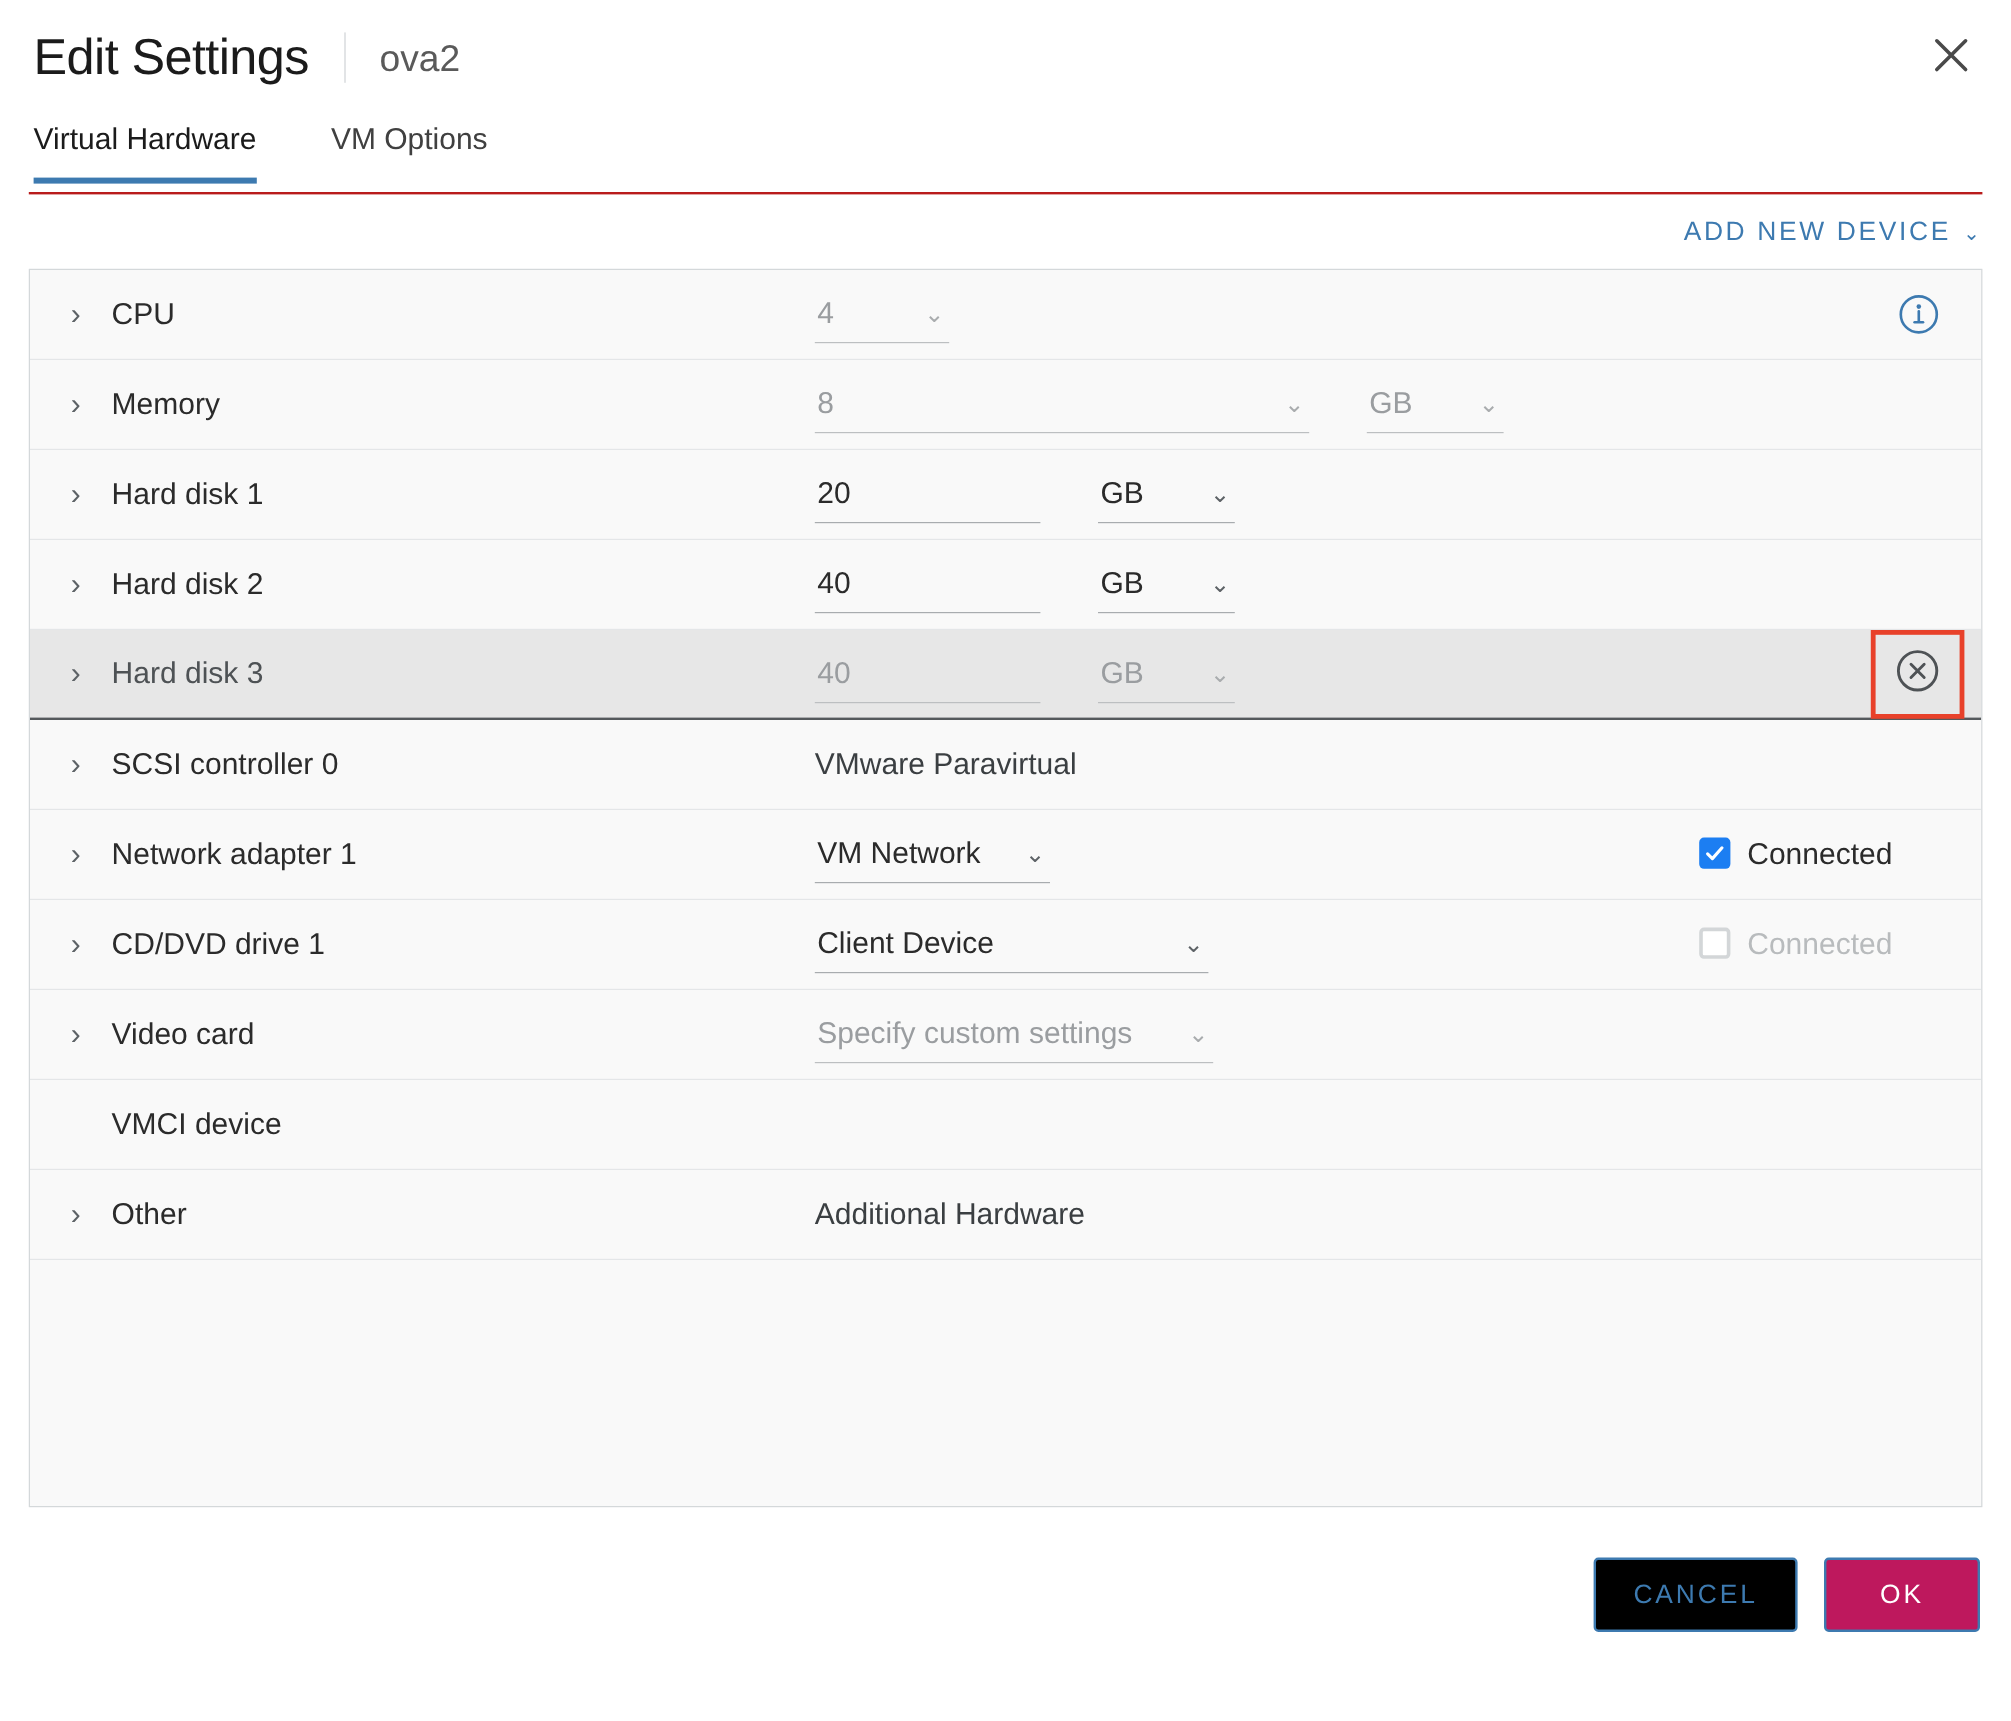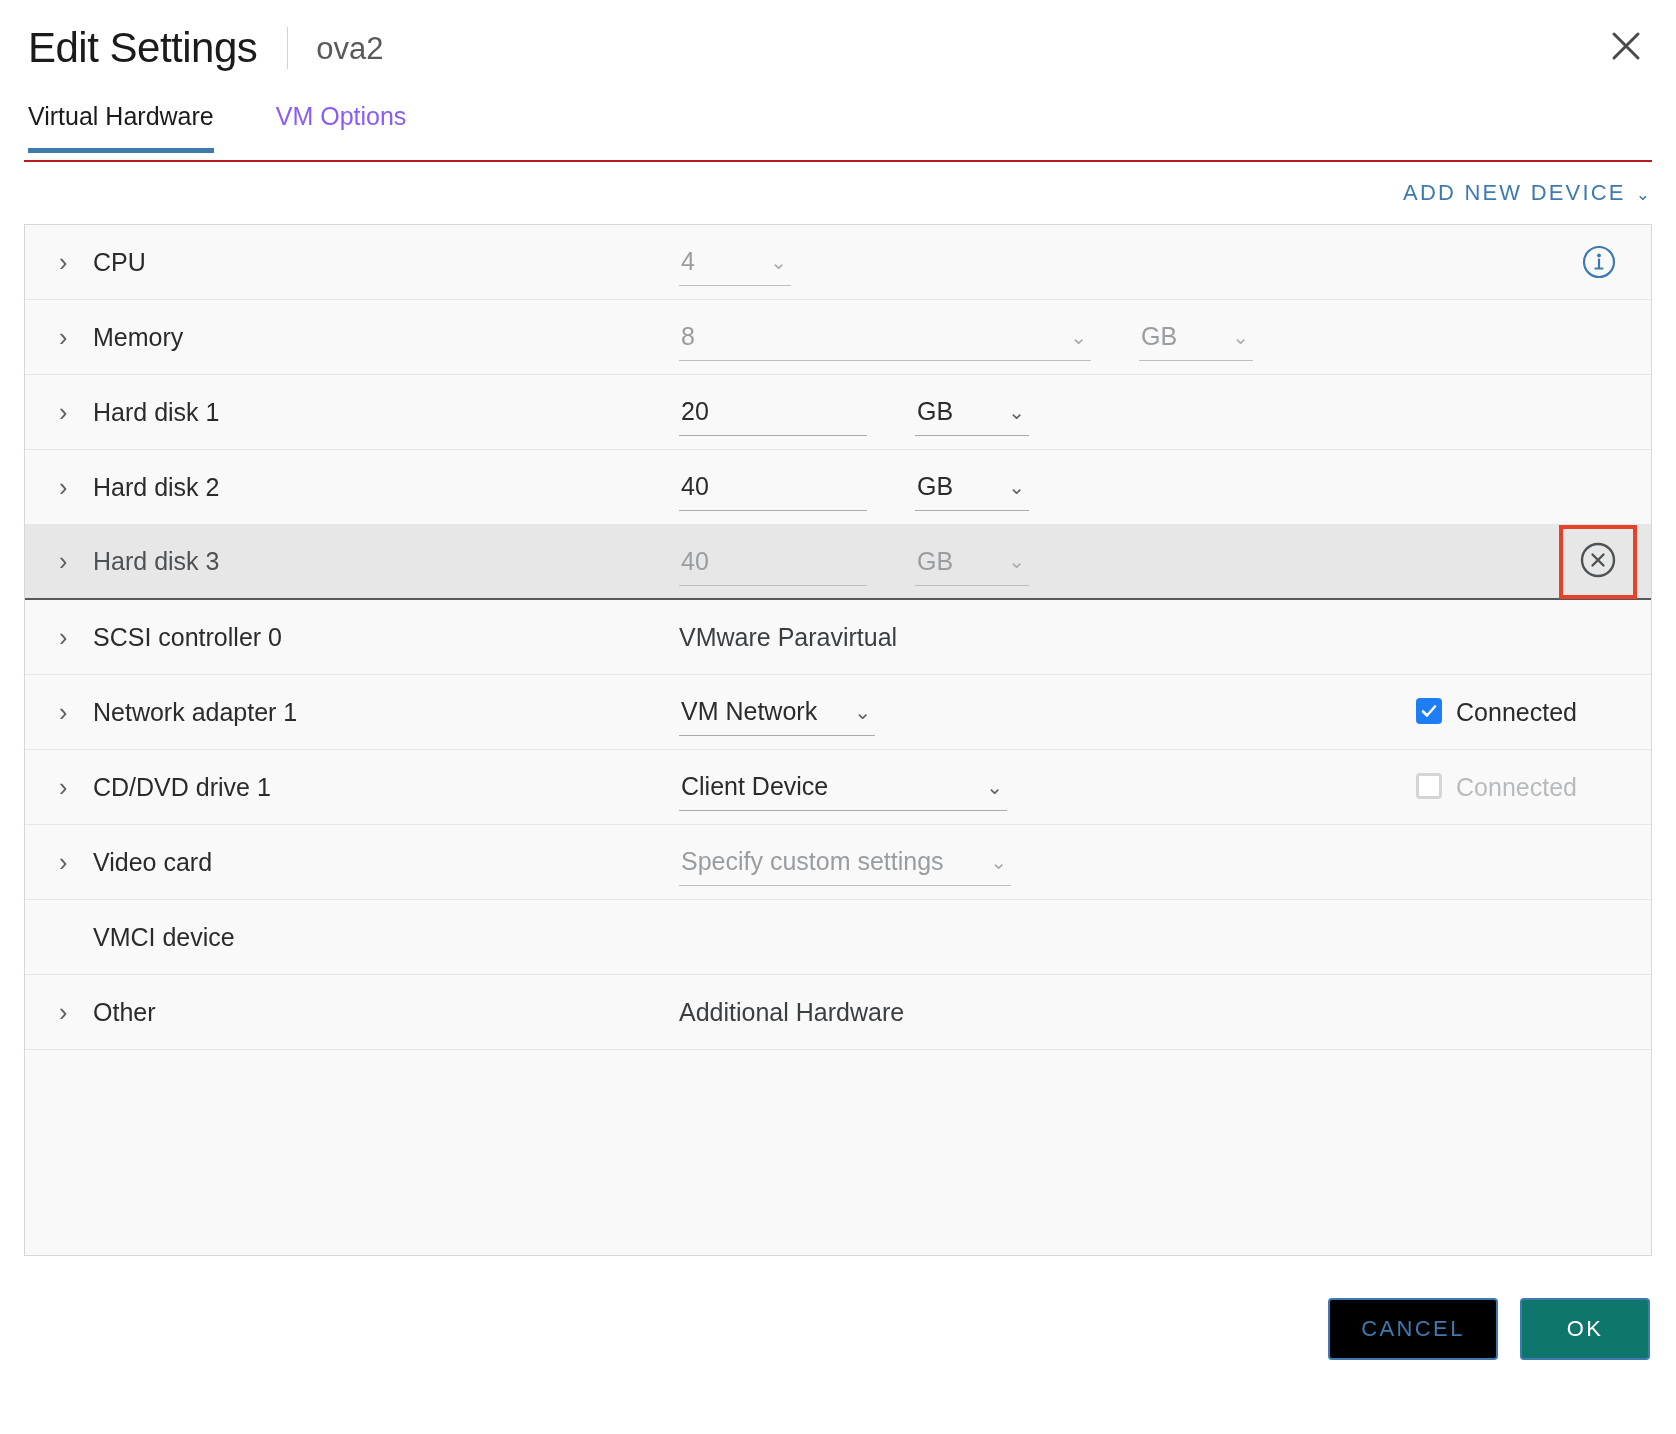--- a/index.html
+++ b/index.html
@@ -66,21 +66,21 @@
   .tabs {
     position: relative;
     height: 66px;
     display: flex;
     align-items: flex-start;
     border-bottom: 2px solid #b91c1c;
     padding-left: 4px;
   }
   .tab {
     font-size: 25px;
-    color: #8b5cf6;
+    color: #404040;
     padding: 6px 0 20px 0;
     margin-right: 62px;
     cursor: pointer;
     position: relative;
     background: none;
     border: none;
     font-family: inherit;
   }
   .tab.active {
     color: #1b1b1b;
@@ -278,21 +278,21 @@
     align-items: center;
     justify-content: center;
     padding: 0 26px;
   }
   .btn-secondary {
     background: #000000;
     border: 2px solid #3d7ab0;
     color: #3d7ab0;
   }
   .btn-primary {
-    background: #0f766e;
+    background: #be185d;
     border: 2px solid #3d7ab0;
     color: #ffffff;
     min-width: 130px;
   }
 </style>
 </head>
 <body>
 
 <div class="dialog">
 

